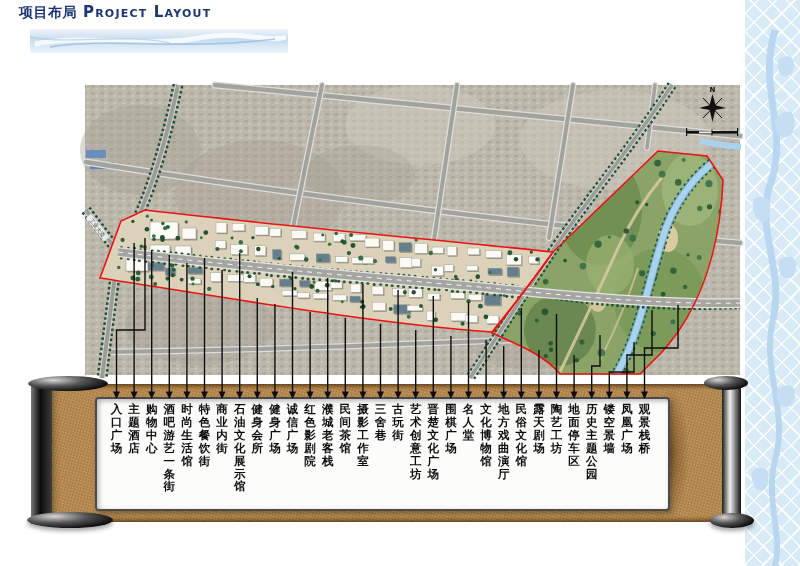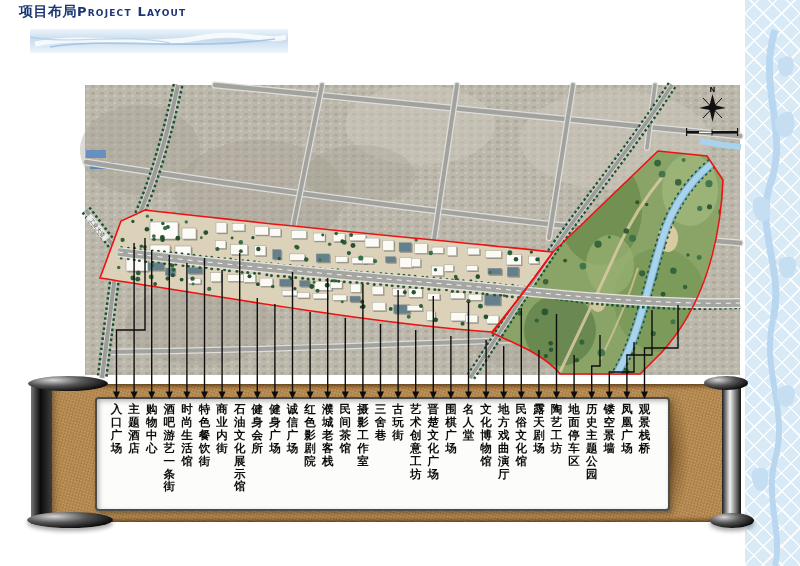--- a/index.html
+++ b/index.html
@@ -11,21 +11,21 @@
   .banner{
     position:absolute;left:30px;top:29px;width:258px;height:24px;z-index:5;
     background:linear-gradient(180deg,#eef5fb 0%,#c7dcef 45%,#d9e8f5 70%,#eef5fb 100%);
     overflow:hidden;
   }
   .banner svg{position:absolute;left:0;top:0;}
   .banner-title{
     position:absolute;left:19px;top:3px;white-space:nowrap;z-index:6;
     font-weight:bold;color:#1c3674;font-size:14px;letter-spacing:.5px;
   }
-  .banner-title .en{font-variant:small-caps;font-size:13px;letter-spacing:1.2px;}
+  .banner-title .en{font-variant:small-caps;font-size:15px;letter-spacing:1.2px;margin-left:6px;}
   
   .side-strip{
     position:absolute;right:0;top:0;width:55px;height:566px;z-index:0;
     background-color:#d9eaf7;
     background-image:
       repeating-linear-gradient(45deg, rgba(255,255,255,.85) 0 1.6px, rgba(255,255,255,0) 1.6px 13px),
       repeating-linear-gradient(-45deg, rgba(255,255,255,.85) 0 1.6px, rgba(255,255,255,0) 1.6px 13px);
   }
   
   #map-svg{position:absolute;left:0;top:0;z-index:1;}

